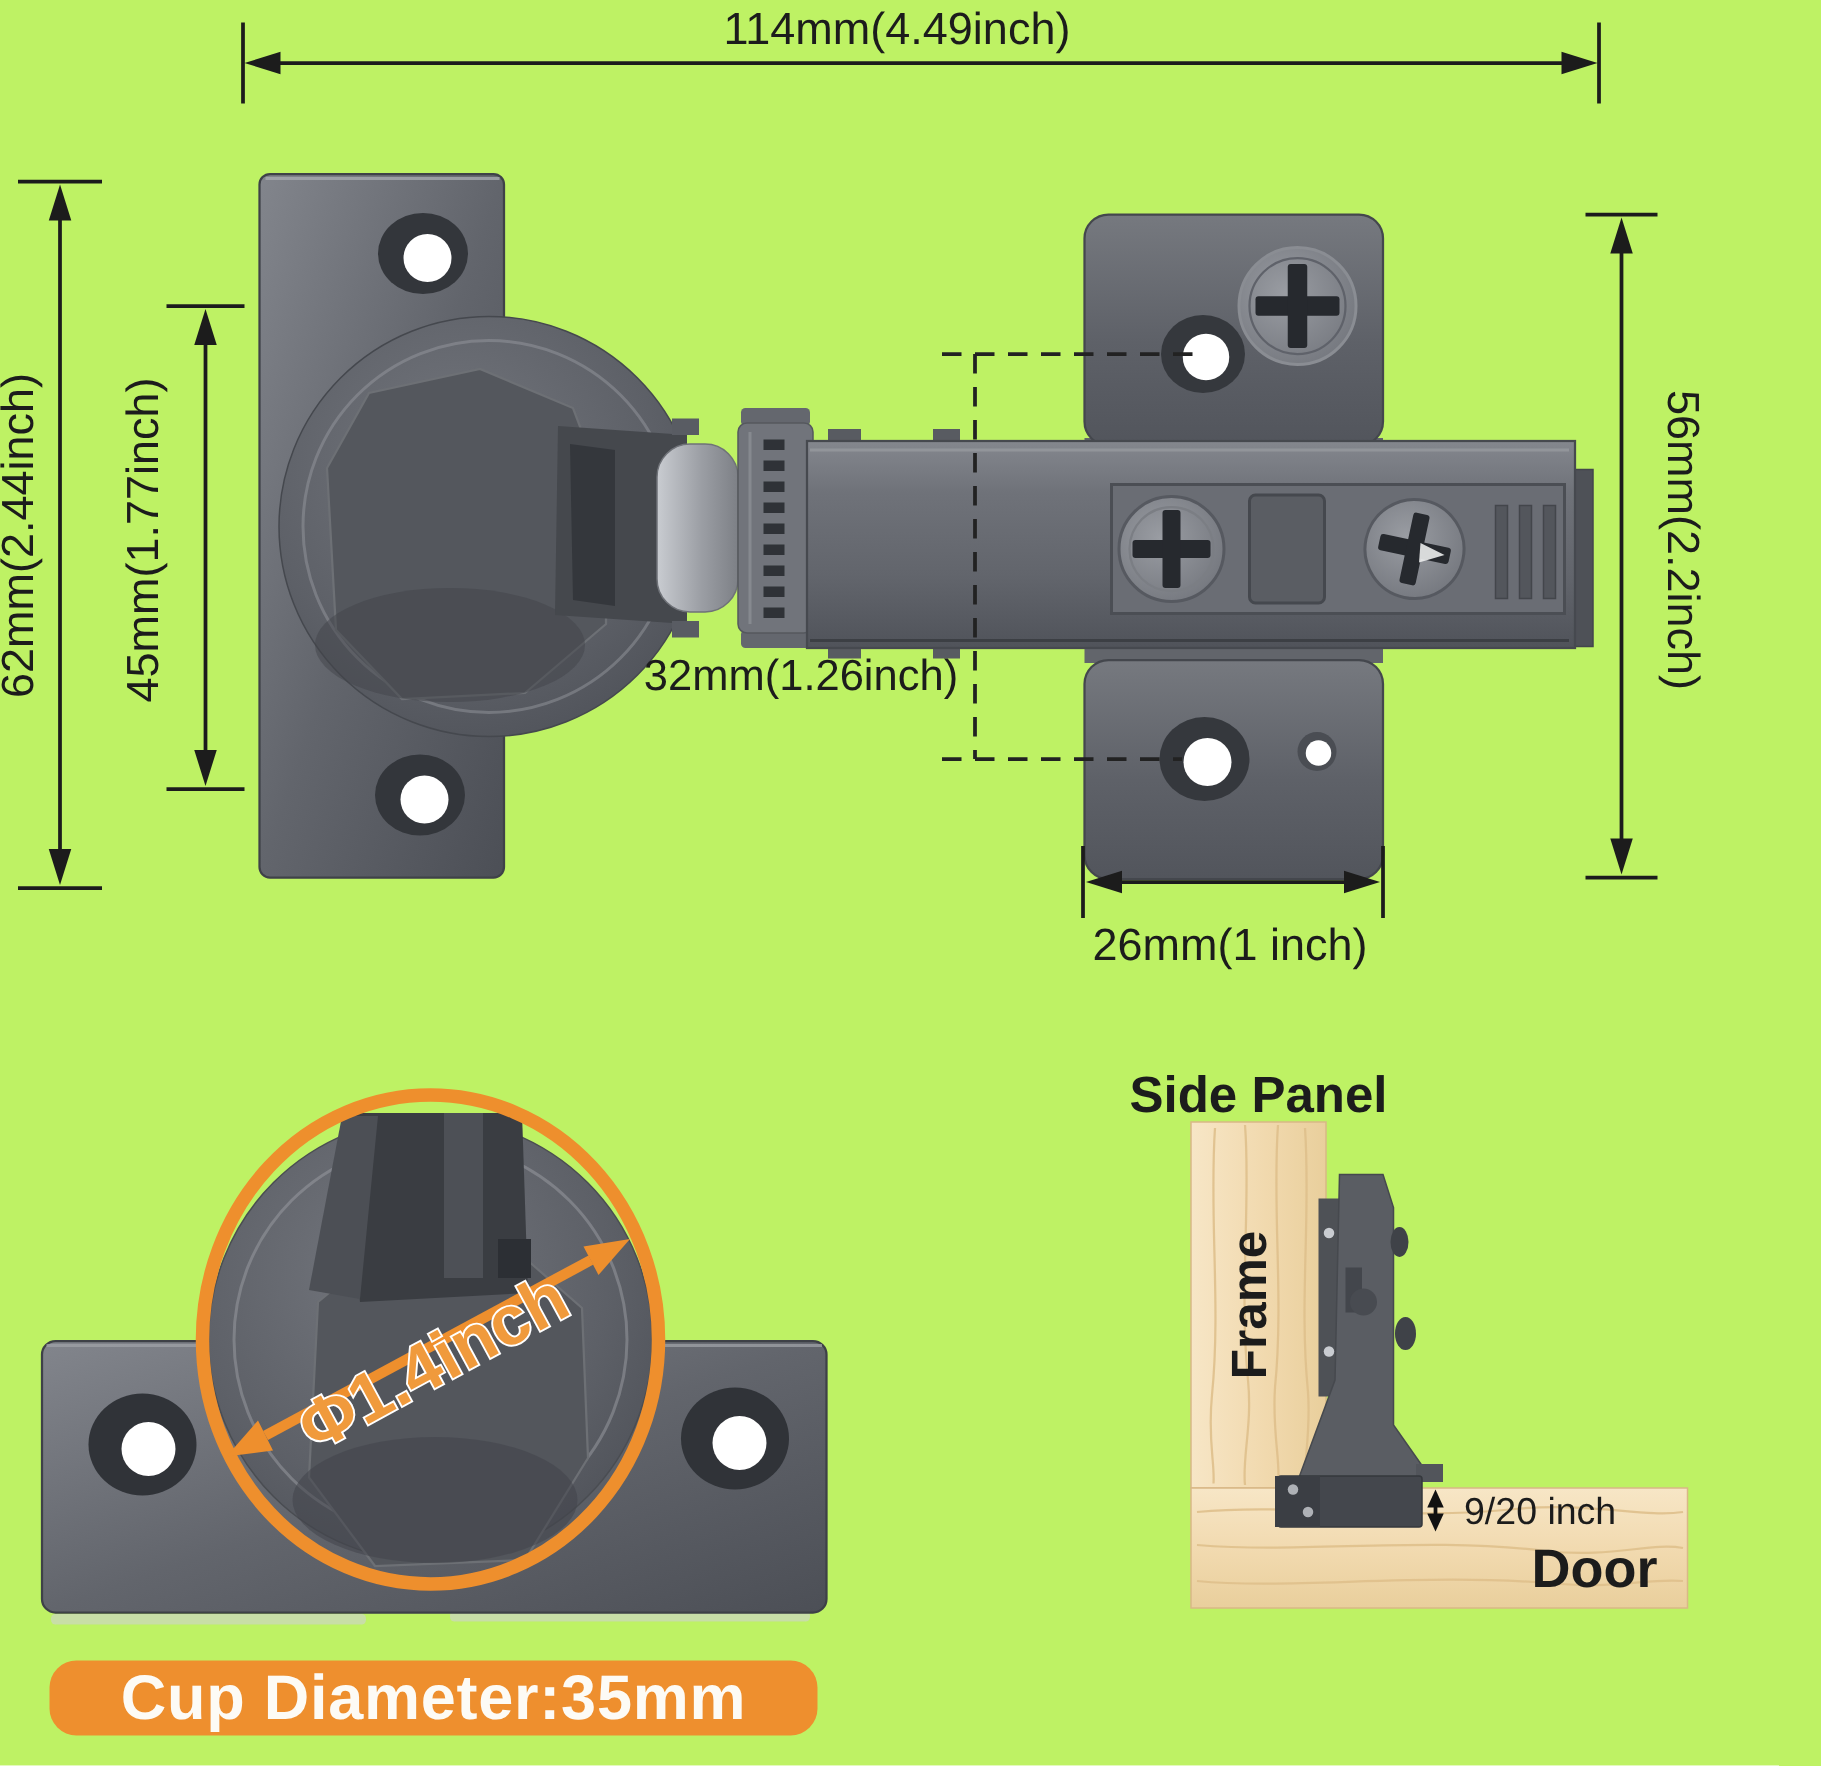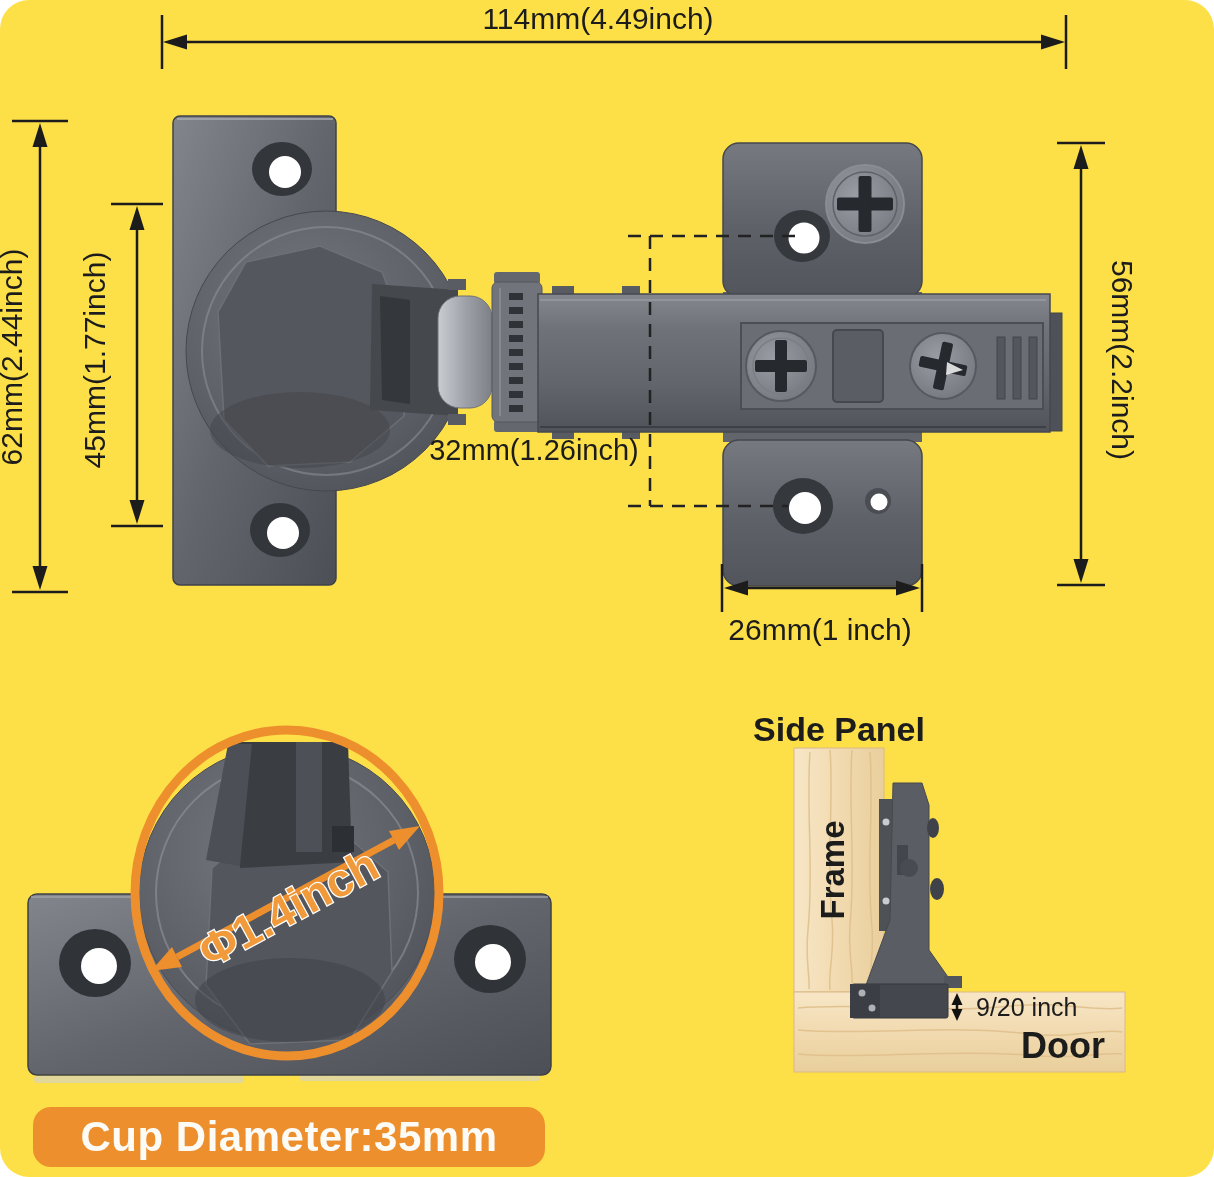--- a/index.html
+++ b/index.html
@@ -1,27 +1,26 @@
 <!DOCTYPE html>
 <html><head>
 <meta charset="utf-8">
 <style>
   html,body{margin:0;padding:0;background:#ffffff;}
   .stage{
     position:relative;
     width:1214px;height:1177px;
-    background:#fde047;
+    background:#bef264;
     font-family:"Liberation Sans", sans-serif;
     overflow:hidden;
-    border-radius:29px;
   }
   .stage > svg{position:absolute;left:0;top:0;}
   .badge{
     position:absolute;
-    height:60px;
+    height:50px;
     border-radius:18px;
     background:#ee8f2e;
     color:#fdfbf5;
     display:flex;align-items:center;justify-content:center;
     font-size:42px;font-weight:600;letter-spacing:.5px;
     font-family:"Liberation Sans", sans-serif;
     white-space:nowrap;
   }
   .badge-left{left:33px;top:1107px;width:512px;}
   .badge-right{left:702px;top:1107px;width:504px;}

